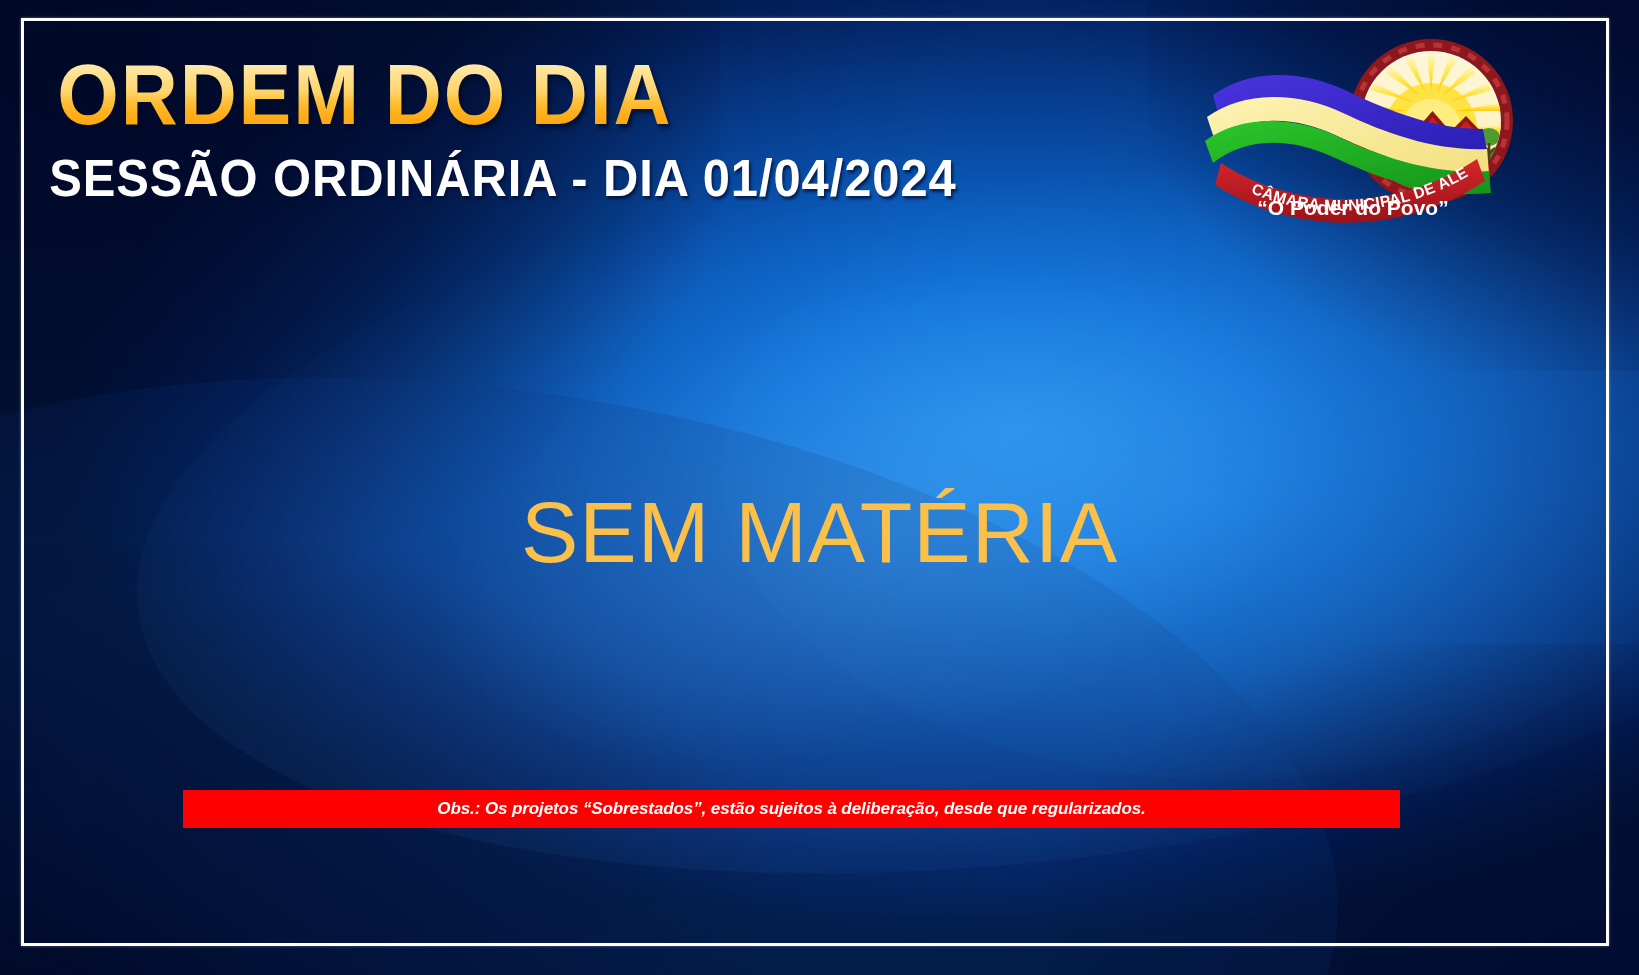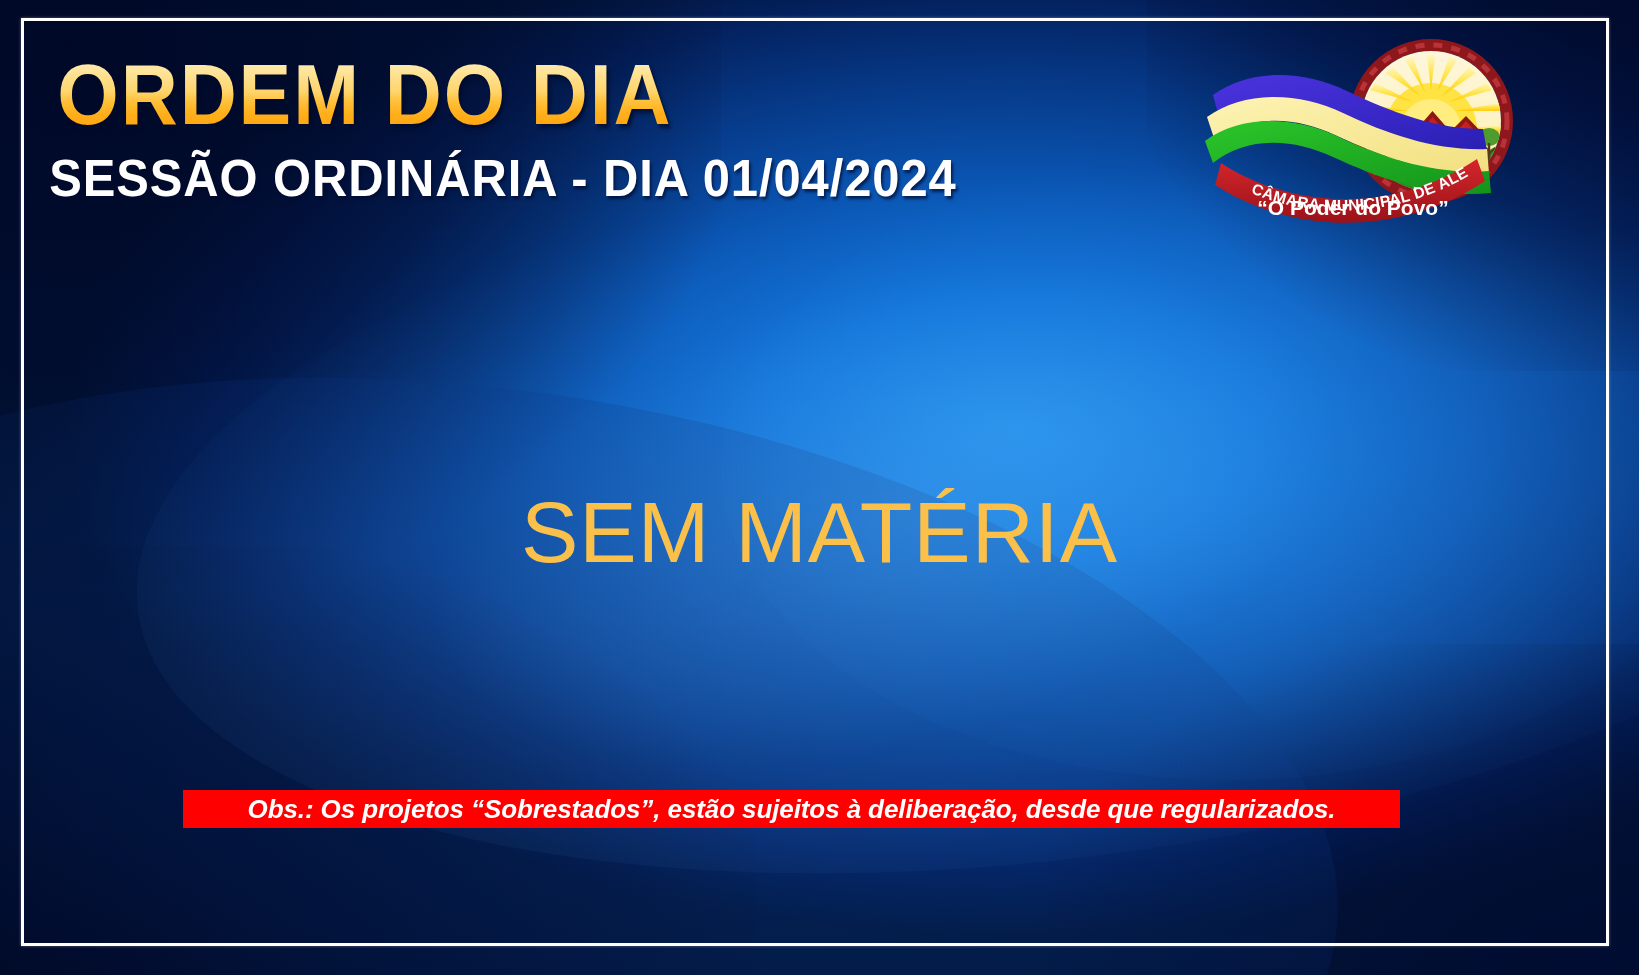--- a/index.html
+++ b/index.html
@@ -178,21 +178,21 @@
     left: 183px;
     top: 790px;
     width: 1217px;
     height: 38px;
     background: #fe0000;
     display: flex;
     align-items: center;
     justify-content: center;
   }
   .note-banner span {
-    font-size: 26px;
+    font-size: 17px;
     font-weight: bold;
     font-style: italic;
     color: #ffffff;
     white-space: nowrap;
     letter-spacing: -0.1px;
   }
 
   
   .footer-date {
     position: absolute;

